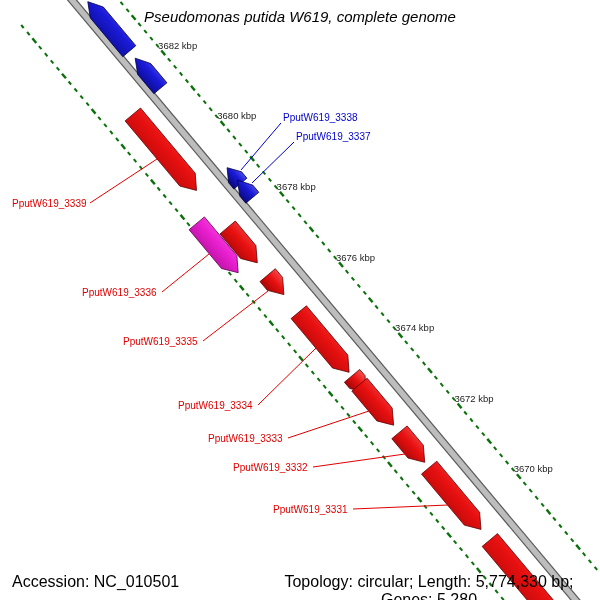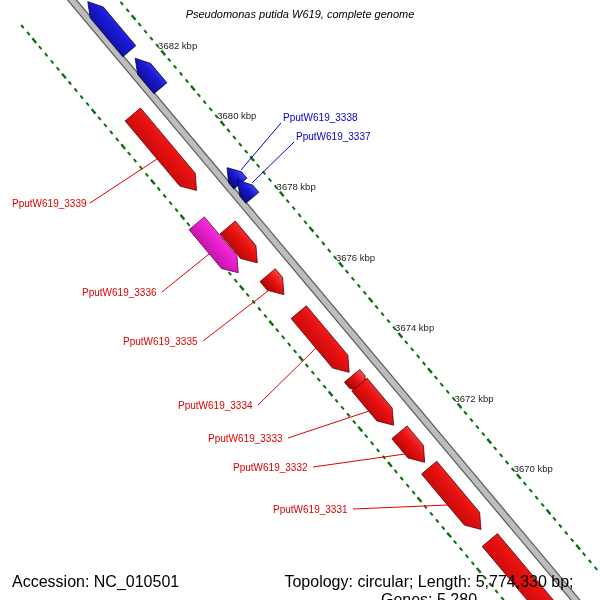--- a/index.html
+++ b/index.html
@@ -2,21 +2,21 @@
 <html><head>
 <meta charset="utf-8">
 <style>
   html,body{margin:0;padding:0;}
   body{
     width:600px;height:600px;position:relative;background:#ffffff;
     font-family:"Liberation Sans",sans-serif;overflow:hidden;
   }
   #title{
     position:absolute;top:8px;left:0;width:100%;text-align:center;
-    font-style:italic;font-size:11px;color:#000;
+    font-style:italic;font-size:15px;color:#000;
   }
   #map{position:absolute;top:0;left:0;}
   #statusbar{
     position:absolute;top:571px;left:0;width:100%;height:24px;
     font-size:16px;color:#000;background:transparent;
   }
   #acc{position:absolute;left:12px;top:2px;}
   #topo{position:absolute;left:258px;top:2px;text-align:center;}
   text{font-family:"Liberation Sans",sans-serif;}
   .kbp-label{font-size:9.5px;fill:#222;}

